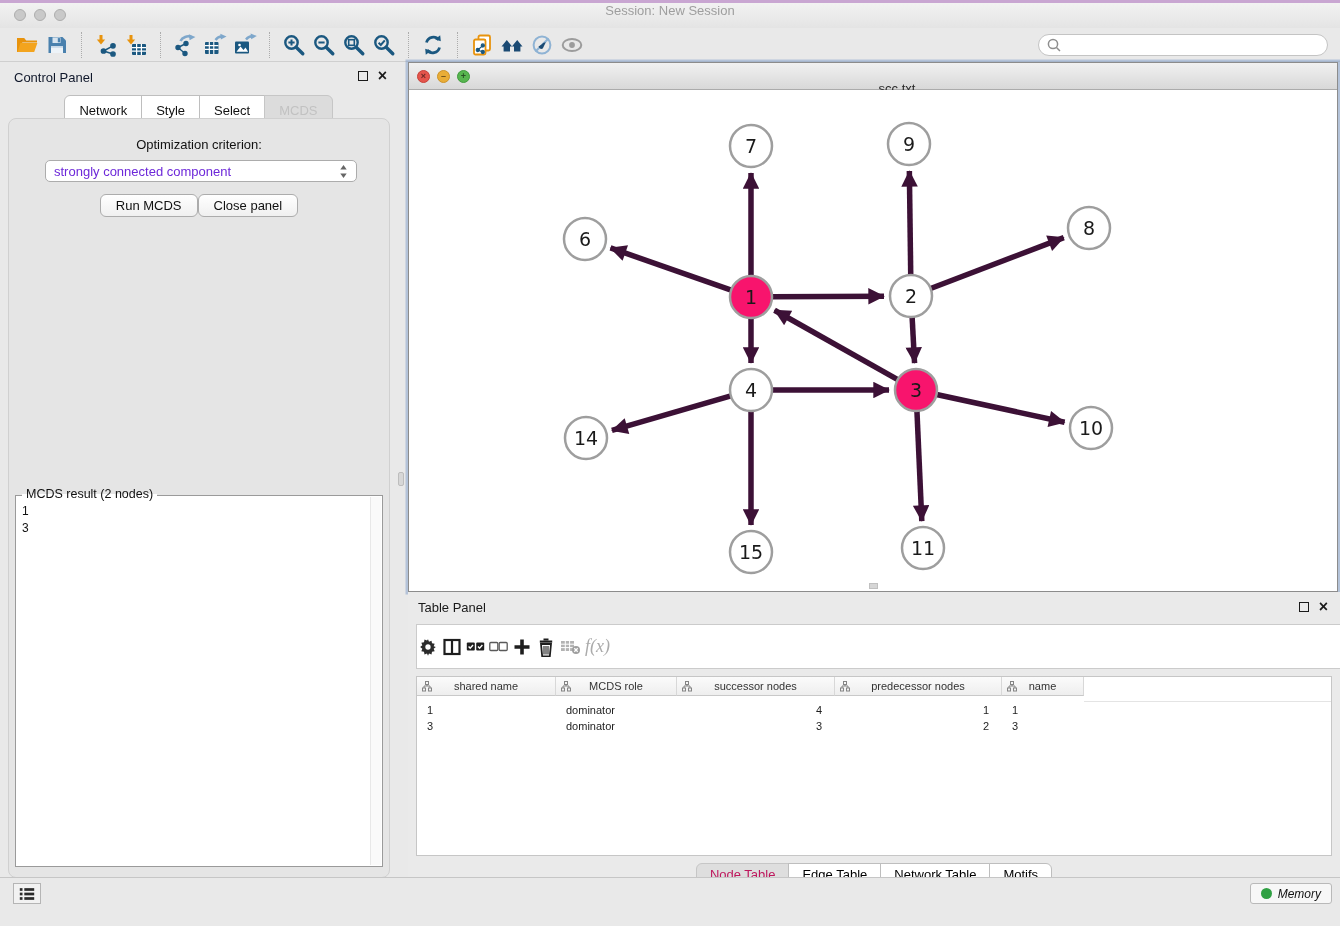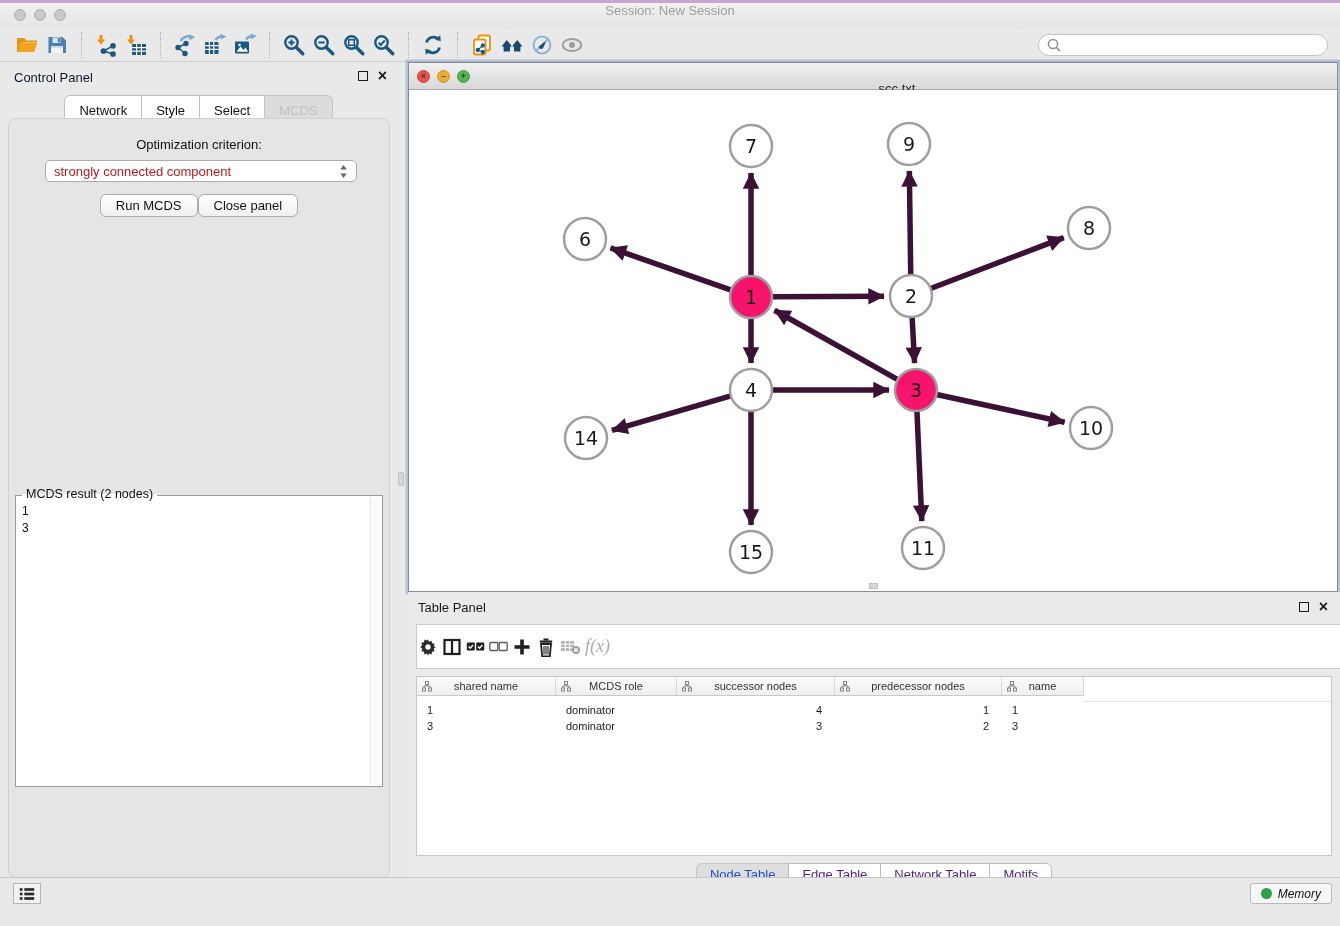--- a/index.html
+++ b/index.html
@@ -35,25 +35,25 @@
   .ctabs { position:absolute; left:0; top:33px; width:100%; display:flex; justify-content:center; }
   .ctab { padding:7px 14px; font-size:13px; color:#111; background:#FFF; border:1px solid #BEBEBE; margin-left:-1px; }
   .ctab:first-child { border-radius:6px 0 0 6px; margin-left:0; }
   .ctab:last-child { border-radius:0 6px 6px 0; }
   .ctab.active { background:#DCDCDC; color:#C2C2C2; border-color:#C6C6C6; }
   .cp-card { position:absolute; left:8px; top:56px; width:382px; height:760px;
              background:#E5E5E5; border:1px solid #D0D0D0; border-radius:8px; }
   .opt-label { position:absolute; left:0; top:18px; width:100%; text-align:center; font-size:13px; color:#111; }
   .combo { position:absolute; left:36px; top:41px; width:312px; height:22px; background:#FFF;
            border:1px solid #ACACAC; border-radius:5px; display:flex; align-items:center; padding:0 8px; }
-  .combo .val { font-size:13px; color:#b91c1c; flex:1; }
+  .combo .val { font-size:13px; color:#6d28d9; flex:1; }
   .btn-row { position:absolute; left:0; top:75px; width:100%; display:flex; justify-content:center; gap:0; }
   .pbtn { background:linear-gradient(#FFFFFF,#F0F0F0); border:1px solid #ACACAC; border-radius:6px;
           font-size:13px; color:#111; padding:3px 15px; font-family:"Liberation Sans",sans-serif; }
-  .result-group { position:absolute; left:6px; top:376px; width:368px; height:292px;
+  .result-group { position:absolute; left:6px; top:376px; width:368px; height:372px;
                   border:1px solid #9A9A9A; background:#FFF; }
   .result-title { position:absolute; top:-9px; left:6px; font-size:12.5px; color:#111; padding:0 4px;
                   background:linear-gradient(#E5E5E5 50%, #FFFFFF 50%); }
   .result-text { position:absolute; left:6px; top:7px; font-size:12px; line-height:17px; color:#111; white-space:pre; }
   .result-scroll { position:absolute; right:1px; top:1px; bottom:1px; width:11px; background:#FAFAFA; border-left:1px solid #E8E8E8; }
 
   
   .splitter-handle { position:absolute; left:398px; top:472px; width:6px; height:14px;
                      background:#D7D7D7; border:1px solid #BDBDBD; border-radius:2px; }
 
@@ -86,24 +86,24 @@
   .th { position:relative; display:flex; align-items:center; justify-content:center; height:19px;
         background:linear-gradient(#FBFBFB,#EEEEEE); border-right:1px solid #D8D8D8; border-bottom:1px solid #C9C9C9;
         font-size:11px; color:#333; }
   .th .hic { position:absolute; left:5px; top:4px; }
   .th-fill { flex:1; border-bottom:1px solid #E4E4E4; }
   .tr { display:flex; height:16px; align-items:center; }
   .td { font-size:11px; color:#1E1E1E; overflow:hidden; white-space:nowrap; }
   .td.left { text-align:left; padding-left:10px; }
   .td.right { text-align:right; padding-right:13px; }
   .btabs { position:absolute; left:0; top:271px; width:100%; display:flex; justify-content:center; }
-  .btab { padding:3px 13px; font-size:13px; color:#4c1d95; background:#FFF; border:1px solid #BEBEBE; margin-left:-1px; }
+  .btab { padding:3px 13px; font-size:13px; color:#000000; background:#FFF; border:1px solid #BEBEBE; margin-left:-1px; }
   .btab:first-child { border-radius:6px 0 0 6px; margin-left:0; }
   .btab:last-child { border-radius:0 6px 6px 0; }
-  .btab.active { background:#DEDEDE; color:#1d4ed8; border-color:#C6C6C6; }
+  .btab.active { background:#DEDEDE; color:#be185d; border-color:#C6C6C6; }
 
   
   .statusbar { position:absolute; left:0; top:877px; width:100%; height:35px; background:#E9E9E9; border-top:1px solid #C6C6C6;font-style:italic; }
   .list-btn { position:absolute; left:13px; top:5px; width:28px; height:21px; background:#F2F2F2;
               border:1px solid #B5B5B5; display:flex; align-items:center; justify-content:center; }
   .mem-btn { position:absolute; right:8px; top:5px; height:21px; background:#F7F7F7; border:1px solid #B9B9B9;
              border-radius:3px; display:flex; align-items:center; gap:6px; padding:0 10px; font-size:12px; color:#111; }
   .mem-dot { width:11px; height:11px; border-radius:50%; background:#2FA043; display:inline-block; }
 </style>
 </head>

